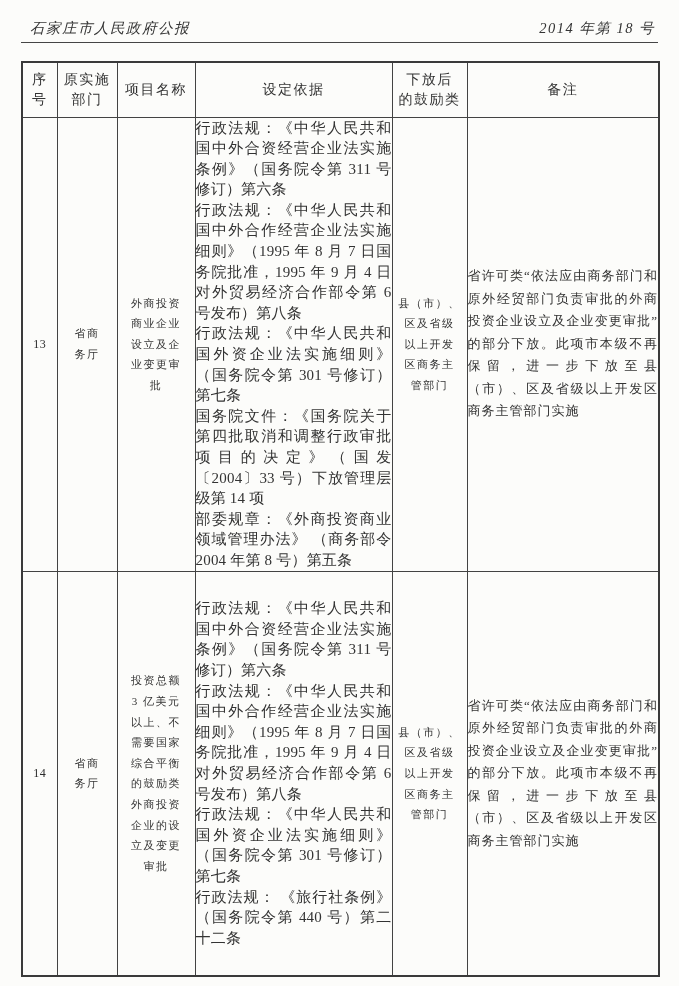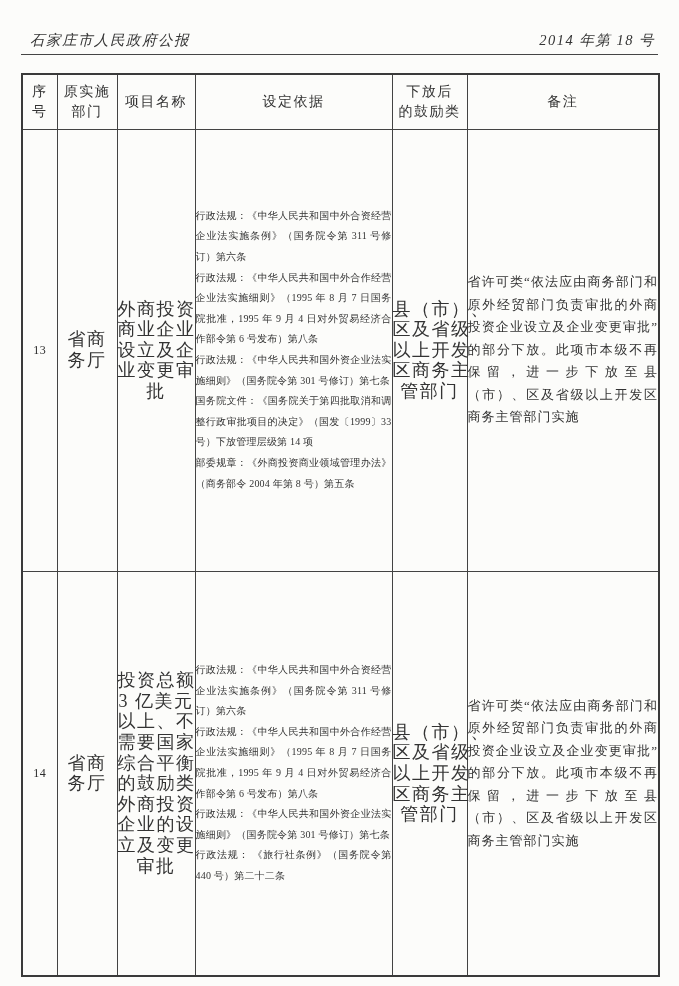--- a/index.html
+++ b/index.html
@@ -3,21 +3,21 @@
 <meta charset="utf-8">
 <style>
   * { box-sizing: border-box; }
   html,body { margin:0; padding:0; }
   body {
     width:679px; height:986px;
     background:#fcfcfa;
     color:#2b2b2b;
     font-family:"Liberation Serif","DejaVu Serif",serif;
   }
-  .page { width:679px; height:986px; padding:28px 21px 0 21px; position:relative; }
+  .page { width:679px; height:986px; padding:16px 21px 0 21px; position:relative; }
 
   .page-header {
     display:flex; justify-content:space-between; align-items:baseline;
     padding:3px 3px 0 9px;
     font-size:14.5px; font-style:italic; letter-spacing:1.5px;
     color:#343434;
   }
   .header-rule { border-bottom:1.5px solid #454545; margin-top:4px; }
 
   table.gz {
@@ -31,28 +31,28 @@
     padding:0;
   }
   table.gz th {
     font-weight:normal; font-size:14px; letter-spacing:1.5px;
     height:55px; white-space:pre-line; line-height:20px; color:#333;
   }
   tr.row-13 { height:442px; }
   tr.row-14 { height:405px; }
 
   .narrow {
-    white-space:pre; font-size:18px; line-height:20.6px;
+    white-space:pre; font-size:11px; line-height:20.6px;
     letter-spacing:1.5px; color:#333;
   }
   td.cell-seq { font-size:12px; letter-spacing:0.5px; }
 
   td.cell-basis { text-align:left; padding:6px 8px; }
   td.cell-basis p {
-    margin:0; font-size:10px; line-height:20.6px;
+    margin:0; font-size:15px; line-height:20.6px;
     text-align:justify; letter-spacing:0.2px; color:#333;
   }
   td.cell-remark { text-align:left; padding:6px 11px; }
   td.cell-remark p {
     margin:0; font-size:13px; line-height:22.5px;
     text-align:justify; letter-spacing:1px; color:#333;
   }
 
   .page-footer {
     margin:7px 0 0 9px;
@@ -104,21 +104,21 @@
           <span class="narrow">外商投资
 商业企业
 设立及企
 业变更审
 批</span>
         </td>
         <td class="cell-basis">
           <p>行政法规：《中华人民共和国中外合资经营企业法实施条例》（国务院令第 311 号修订）第六条</p>
           <p>行政法规：《中华人民共和国中外合作经营企业法实施细则》（1995 年 8 月 7 日国务院批准，1995 年 9 月 4 日对外贸易经济合作部令第 6 号发布）第八条</p>
           <p>行政法规：《中华人民共和国外资企业法实施细则》（国务院令第 301 号修订）第七条</p>
-          <p>国务院文件：《国务院关于第四批取消和调整行政审批项目的决定》（国发〔1999〕33 号）下放管理层级第 14 项</p>
+          <p>国务院文件：《国务院关于第四批取消和调整行政审批项目的决定》（国发〔2004〕33 号）下放管理层级第 14 项</p>
           <p>部委规章：《外商投资商业领域管理办法》 （商务部令 2004 年第 8 号）第五条</p>
         </td>
         <td>
           <span class="narrow">县（市）、
 区及省级
 以上开发
 区商务主
 管部门</span>
         </td>
         <td class="cell-remark">

